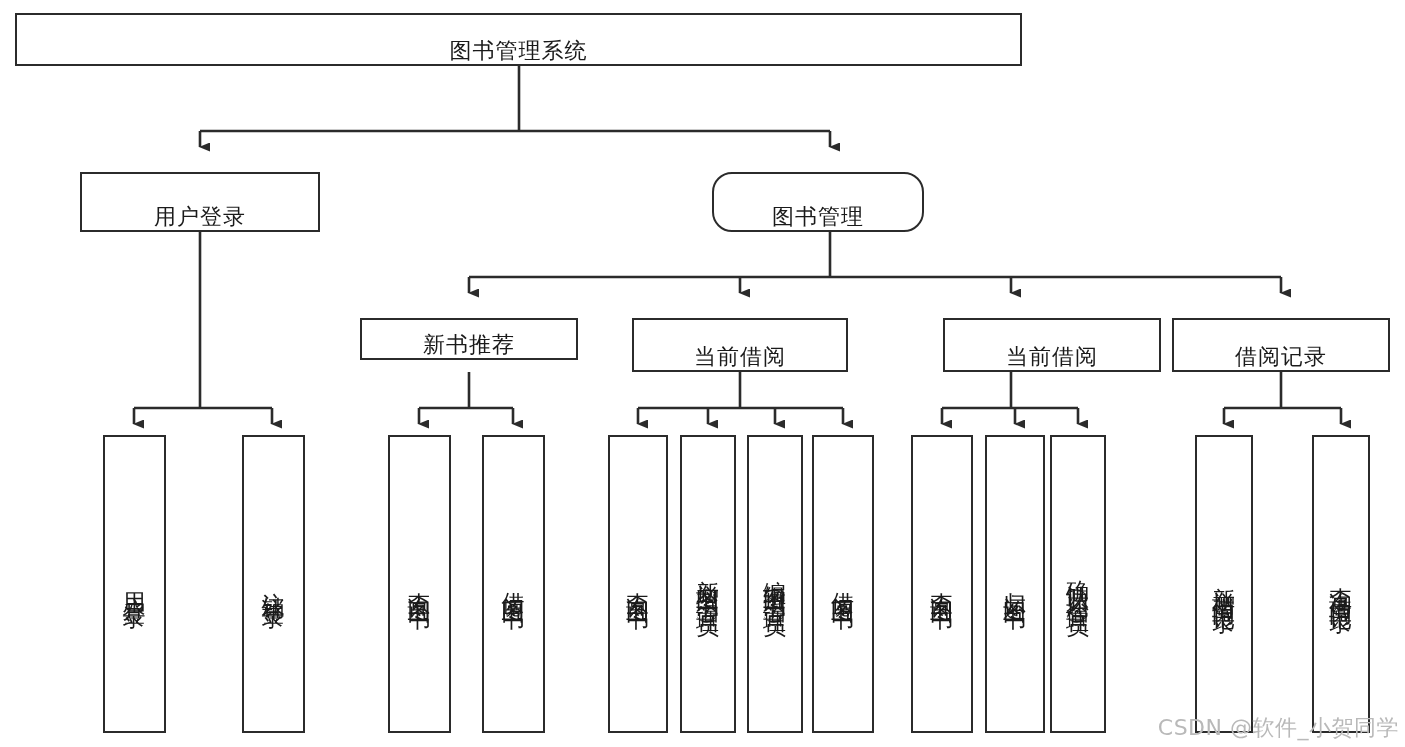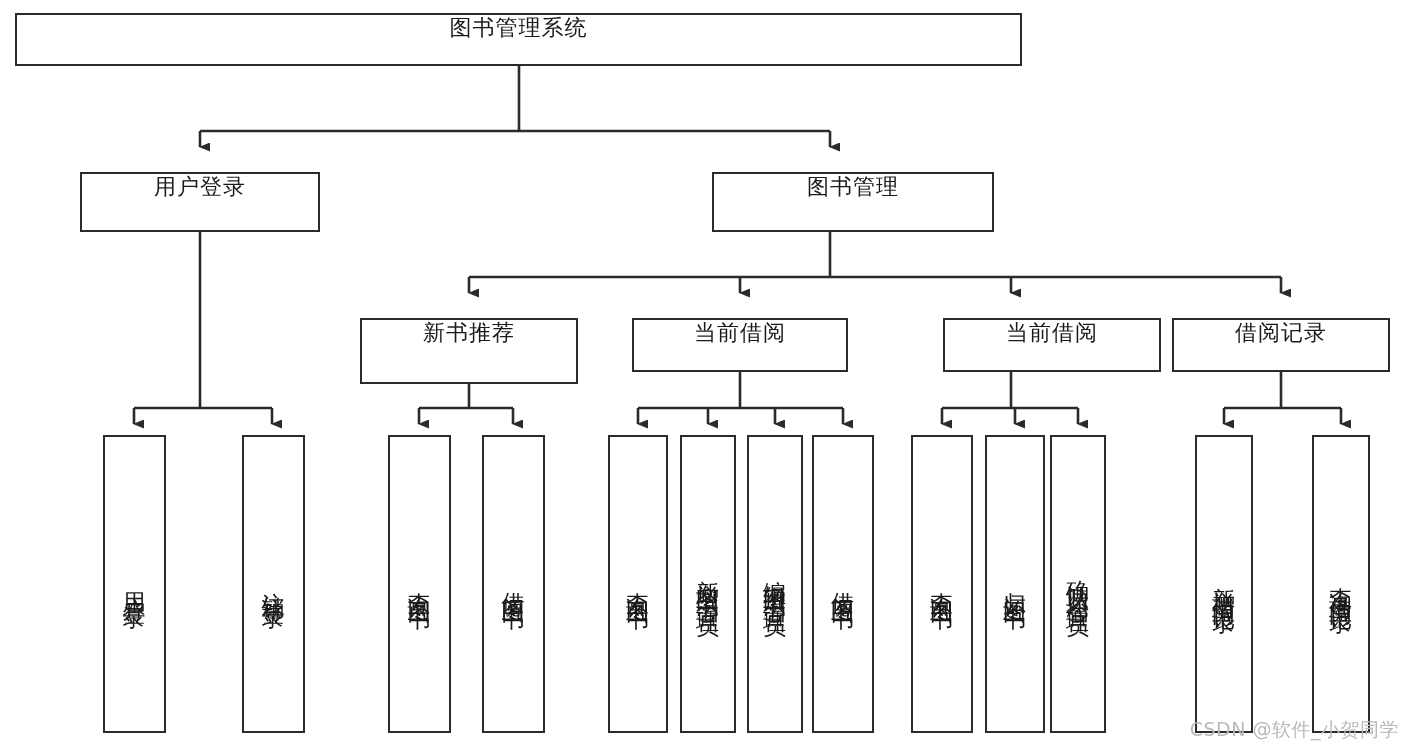--- a/index.html
+++ b/index.html
@@ -24,21 +24,21 @@
     top: 0;
     width: 1405px;
     height: 747px;
     pointer-events: none;
   }
   .node {
     position: absolute;
     border: 2px solid #2b2b2b;
     background: #ffffff;
     display: flex;
-    align-items: flex-start;
+    align-items: flex-end;
     justify-content: center;
     color: #1a1a1a;
   }
   .node.horiz {
     font-size: 22px;
     letter-spacing: 1px;
     line-height: 1.2;
   }
   .node.vert {
     writing-mode: vertical-rl;
@@ -48,21 +48,21 @@
     line-height: 1.05;
     padding: 6px 0;
     align-items: center;
     justify-content: center;
     white-space: nowrap;
   }
   #watermark {
     position: absolute;
     right: 6px;
     bottom: 4px;
-    font-size: 19px;
+    font-size: 22px;
     color: #b9b9b9;
     letter-spacing: 0.5px;
     white-space: nowrap;
   }
 </style>
 </head>
 <body>
 
 <div id="canvas">
 
@@ -109,24 +109,24 @@
       </g>
   </svg>
 
   <div id="nodes">
       <div class="node horiz" style="left: 15px; top: 13px; width: 1007px; height: 53px;">
         <span>图书管理系统</span>
       </div>
       <div class="node horiz" style="left: 80px; top: 172px; width: 240px; height: 60px;">
         <span>用户登录</span>
       </div>
-      <div class="node horiz" style="left: 712px; top: 172px; width: 282px; height: 60px;">
+      <div class="node horiz" style="left: 712px; top: 172px; width: 212px; height: 60px; border-radius: 20px;">
         <span>图书管理</span>
       </div>
-      <div class="node horiz" style="left: 360px; top: 318px; width: 218px; height: 66px; font-family: Liberation Serif, serif;">
+      <div class="node horiz" style="left: 360px; top: 318px; width: 218px; height: 42px; font-family: Liberation Serif, serif;">
         <span>新书推荐</span>
       </div>
       <div class="node horiz" style="left: 632px; top: 318px; width: 216px; height: 54px;">
         <span>当前借阅</span>
       </div>
       <div class="node horiz" style="left: 902px; top: 318px; width: 218px; height: 54px; margin-left: 41px;">
         <span>当前借阅</span>
       </div>
       <div class="node horiz" style="left: 1172px; top: 318px; width: 218px; height: 54px;">
         <span>借阅记录</span>

